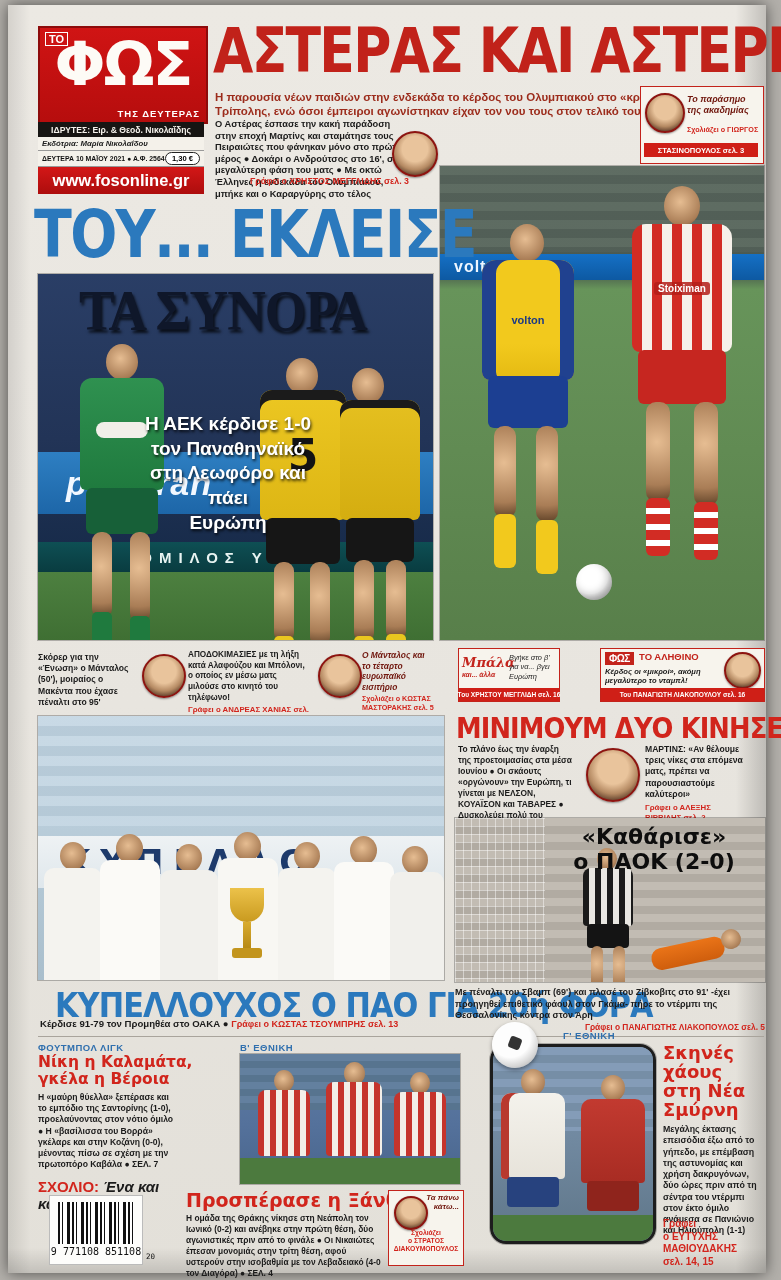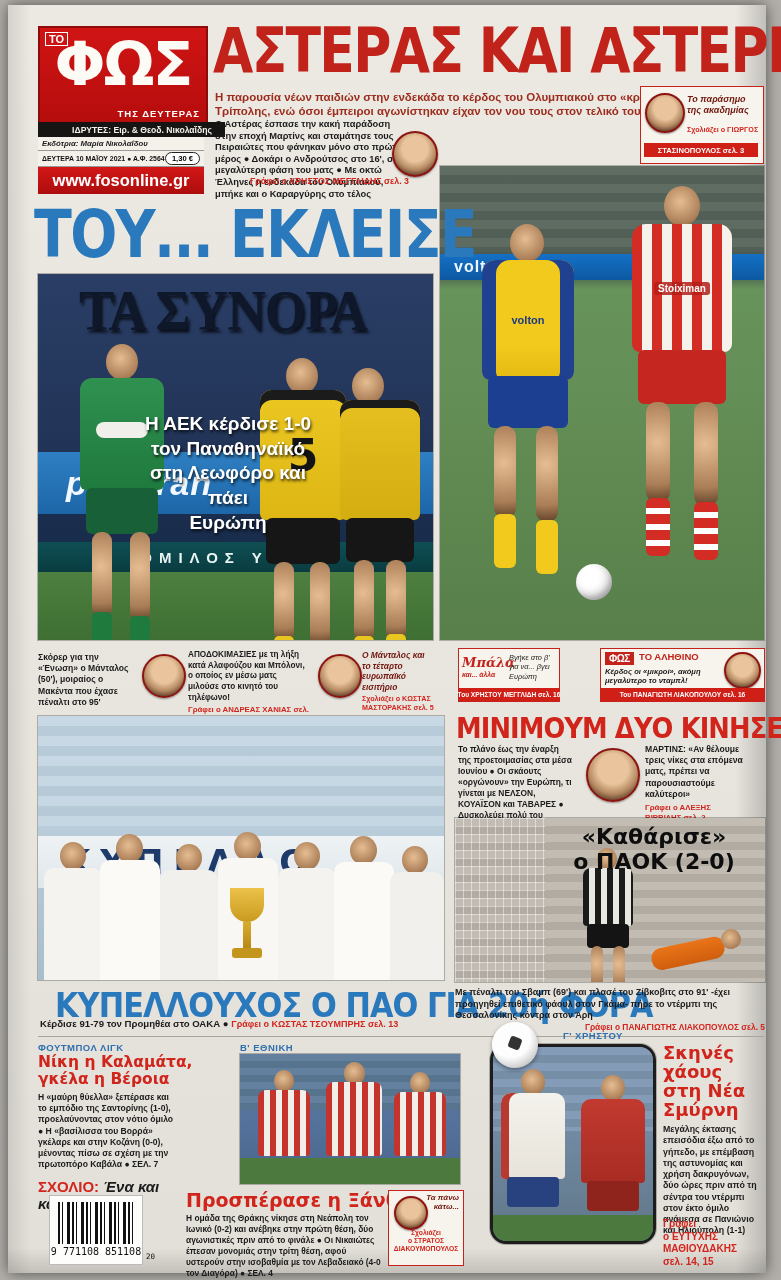--- a/index.html
+++ b/index.html
@@ -16,21 +16,21 @@
   .cond92{display:inline-block;transform:scaleX(.92);transform-origin:0 50%;}
   .dek{color:#9c2c1c;font-weight:bold;font-size:11.5px;line-height:1.25;}
   .body-p{color:#1b1b1b;font-weight:bold;font-size:9.3px;line-height:1.25;}
   .byline-red{color:#d2251d;font-weight:bold;}
   .maroon-i{color:#71180f;font-weight:bold;font-style:italic;}
   .cap{color:#1b1b1b;font-weight:bold;font-size:8.6px;line-height:1.3;}
   .label-blue{color:#2f6fae;font-weight:bold;font-size:9.5px;letter-spacing:.5px;}
   .title-red{color:#d1251c;font-weight:bold;font-family:"DejaVu Sans","Liberation Sans",sans-serif;}
   
   .logo-red{background:linear-gradient(180deg,#d01414,#b60d0d);border:2px solid #8d0b0b;}
-  .blackbar{background:#171513;color:#f5f2ec;font-weight:bold;font-size:8.6px;display:flex;align-items:center;justify-content:center;padding-left:21px;}
+  .blackbar{background:#171513;color:#f5f2ec;font-weight:bold;font-size:8.6px;display:flex;align-items:center;justify-content:center;}
   .whiterow{background:#f4f1ea;border-bottom:1px solid #999;display:flex;align-items:center;padding:0 4px;box-sizing:border-box;}
   .webbar{background:linear-gradient(180deg,#d31717,#ad0d0d);display:flex;align-items:center;justify-content:center;color:#fff;font-weight:bold;font-size:16.5px;}
   .price{border:1.2px solid #222;border-radius:9px;background:#fff;font-size:7.6px;font-weight:bold;padding:1px 6px;}
   
   .portrait{border-radius:50%;background:radial-gradient(circle at 50% 38%,#e9c49c 0 38%,#b58a63 62%,#6c4a33 78%,#3e2a1c 100%);border:2px solid #8d1410;box-shadow:0 1px 2px rgba(0,0,0,.4);}
   .redbox{border:1.6px solid #c3231b;background:#f7f4ed;}
   .redbar-s{background:#cf1f17;color:#fff;font-weight:bold;font-size:6.8px;display:flex;align-items:center;justify-content:center;white-space:nowrap;}
   
   .photo{overflow:hidden;box-shadow:0 0 0 1px rgba(0,0,0,.25);}
   .skin{border-radius:50%;background:radial-gradient(circle at 45% 40%,#e6bd92,#a97d56 70%,#5d4026);}
@@ -291,21 +291,21 @@
   <div class="abs cap" style="left:186px;top:1213px;width:196px;font-size:8.4px;">Η ομάδα της Θράκης νίκησε στη Νεάπολη τον Ιωνικό (0-2) και ανέβηκε στην πρώτη θέση, δύο αγωνιστικές πριν από το φινάλε ● Οι Νικαιώτες έπεσαν μονομιάς στην τρίτη θέση, αφού υστερούν στην ισοβαθμία με τον Λεβαδειακό (4-0 τον Διαγόρα) ● ΣΕΛ. 4</div>
   <div class="abs redbox" style="left:388px;top:1190px;width:74px;height:74px;">
     <div class="abs maroon-i pre" style="right:4px;top:3px;font-size:7.8px;line-height:1.15;text-align:right;">Τα πάνω
 κάτω...</div>
     <div class="abs portrait" style="left:5px;top:5px;width:30px;height:30px;"></div>
     <div class="abs byline-red pre" style="left:3px;top:38px;width:68px;font-size:6.8px;line-height:1.2;text-align:center;">Σχολιάζει
 ο ΣΤΡΑΤΟΣ
 ΔΙΑΚΟΥΜΟΠΟΥΛΟΣ</div>
   </div>
 
-  <div class="abs label-blue" style="left:563px;top:1030px;">Γ' ΧΡΗΣΤΟΥ</div>
+  <div class="abs label-blue" style="left:563px;top:1030px;">Γ' ΕΘΝΙΚΗ</div>
   <div class="abs photo" style="left:490px;top:1044px;width:166px;height:200px;border-radius:16px;border:3px solid #1d1d1d;box-sizing:border-box;background:linear-gradient(180deg,#7e96b3 0%,#70889f 50%,#5f7689 100%);">
     <div class="abs" style="left:0;top:0;width:160px;height:84px;background:repeating-linear-gradient(180deg,#849cb8 0 8px,#768ea6 8px 16px);border-radius:13px 13px 0 0;"></div>
 
     <div class="abs skin" style="left:28px;top:22px;width:24px;height:26px;"></div>
     <div class="abs" style="left:8px;top:46px;width:64px;height:86px;border-radius:10px 10px 4px 4px;background:linear-gradient(180deg,#f4f2ec,#e7e3da);box-shadow:inset 8px 0 0 #b8392f;"></div>
 
     <div class="abs skin" style="left:108px;top:28px;width:24px;height:26px;"></div>
     <div class="abs" style="left:88px;top:52px;width:64px;height:84px;border-radius:10px 10px 4px 4px;background:linear-gradient(180deg,#c23a30,#a82c23);"></div>
     <div class="abs" style="left:14px;top:130px;width:52px;height:30px;background:#27427e;border-radius:4px;"></div>
     <div class="abs" style="left:94px;top:134px;width:52px;height:30px;background:#8f241c;border-radius:4px;"></div>

